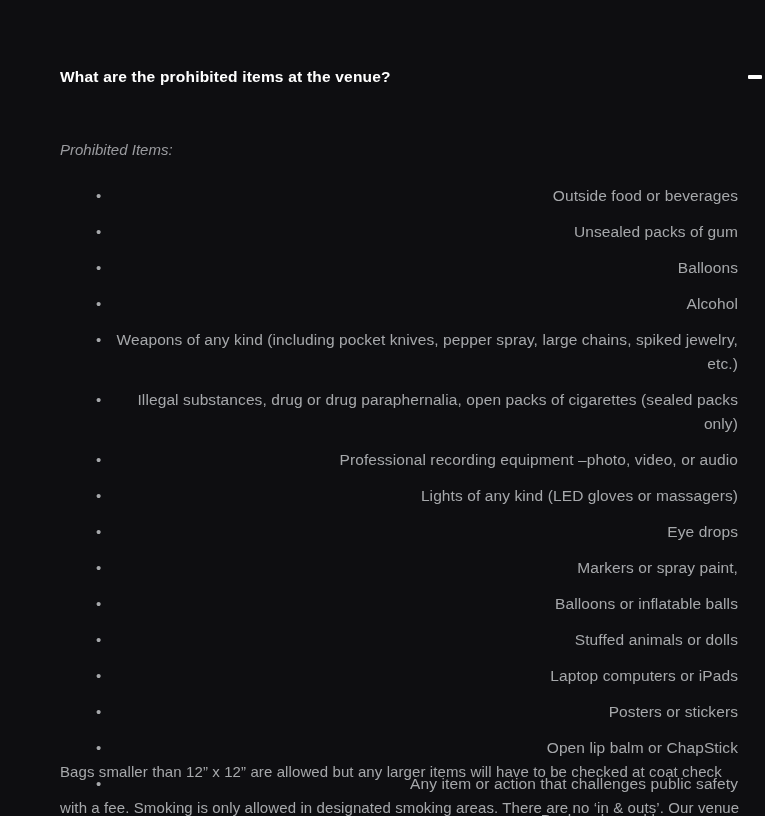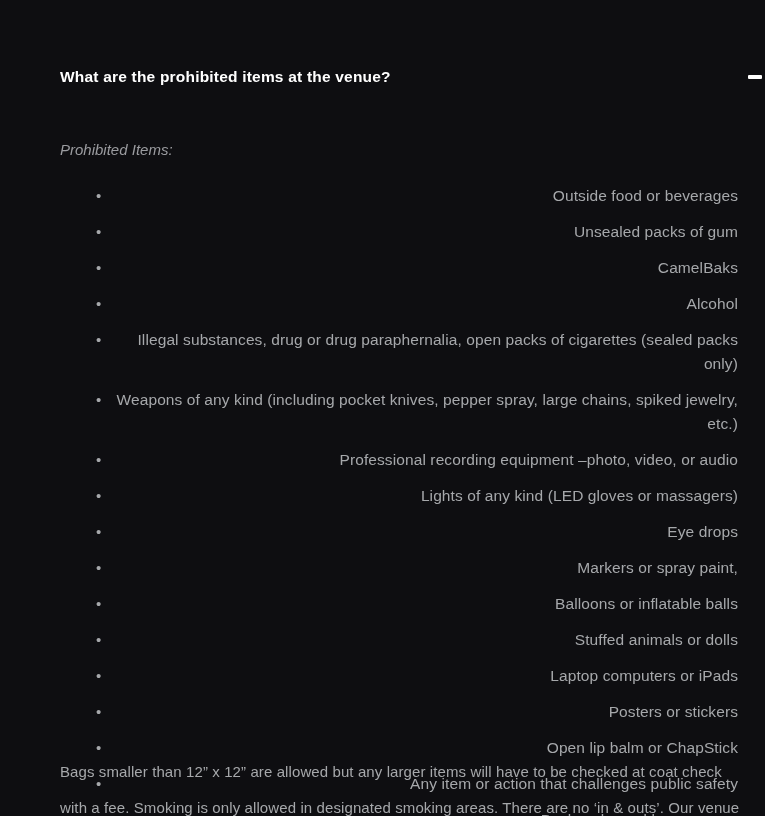--- a/index.html
+++ b/index.html
@@ -107,24 +107,24 @@
   <button class="collapse-btn" aria-label="Collapse answer">
     <span class="minus-bar"></span>
   </button>
 
   <div>
     <p class="intro">Prohibited Items:</p>
 
     <ul class="items">
         <li>Outside food or beverages</li>
         <li>Unsealed packs of gum</li>
-        <li>CamelBaks</li>
+        <li>Balloons</li>
         <li>Alcohol</li>
+        <li>Weapons of any kind (including pocket knives, pepper spray, large chains, spiked jewelry, etc.)</li>
         <li>Illegal substances, drug or drug paraphernalia, open packs of cigarettes (sealed packs only)</li>
-        <li>Weapons of any kind (including pocket knives, pepper spray, large chains, spiked jewelry, etc.)</li>
         <li>Professional recording equipment –photo, video, or audio</li>
         <li>Lights of any kind (LED gloves or massagers)</li>
         <li>Eye drops</li>
         <li>Markers or spray paint,</li>
         <li>Balloons or inflatable balls</li>
         <li>Stuffed animals or dolls</li>
         <li>Laptop computers or iPads</li>
         <li>Posters or stickers</li>
         <li>Open lip balm or ChapStick</li>
         <li>Any item or action that challenges public safety</li>

